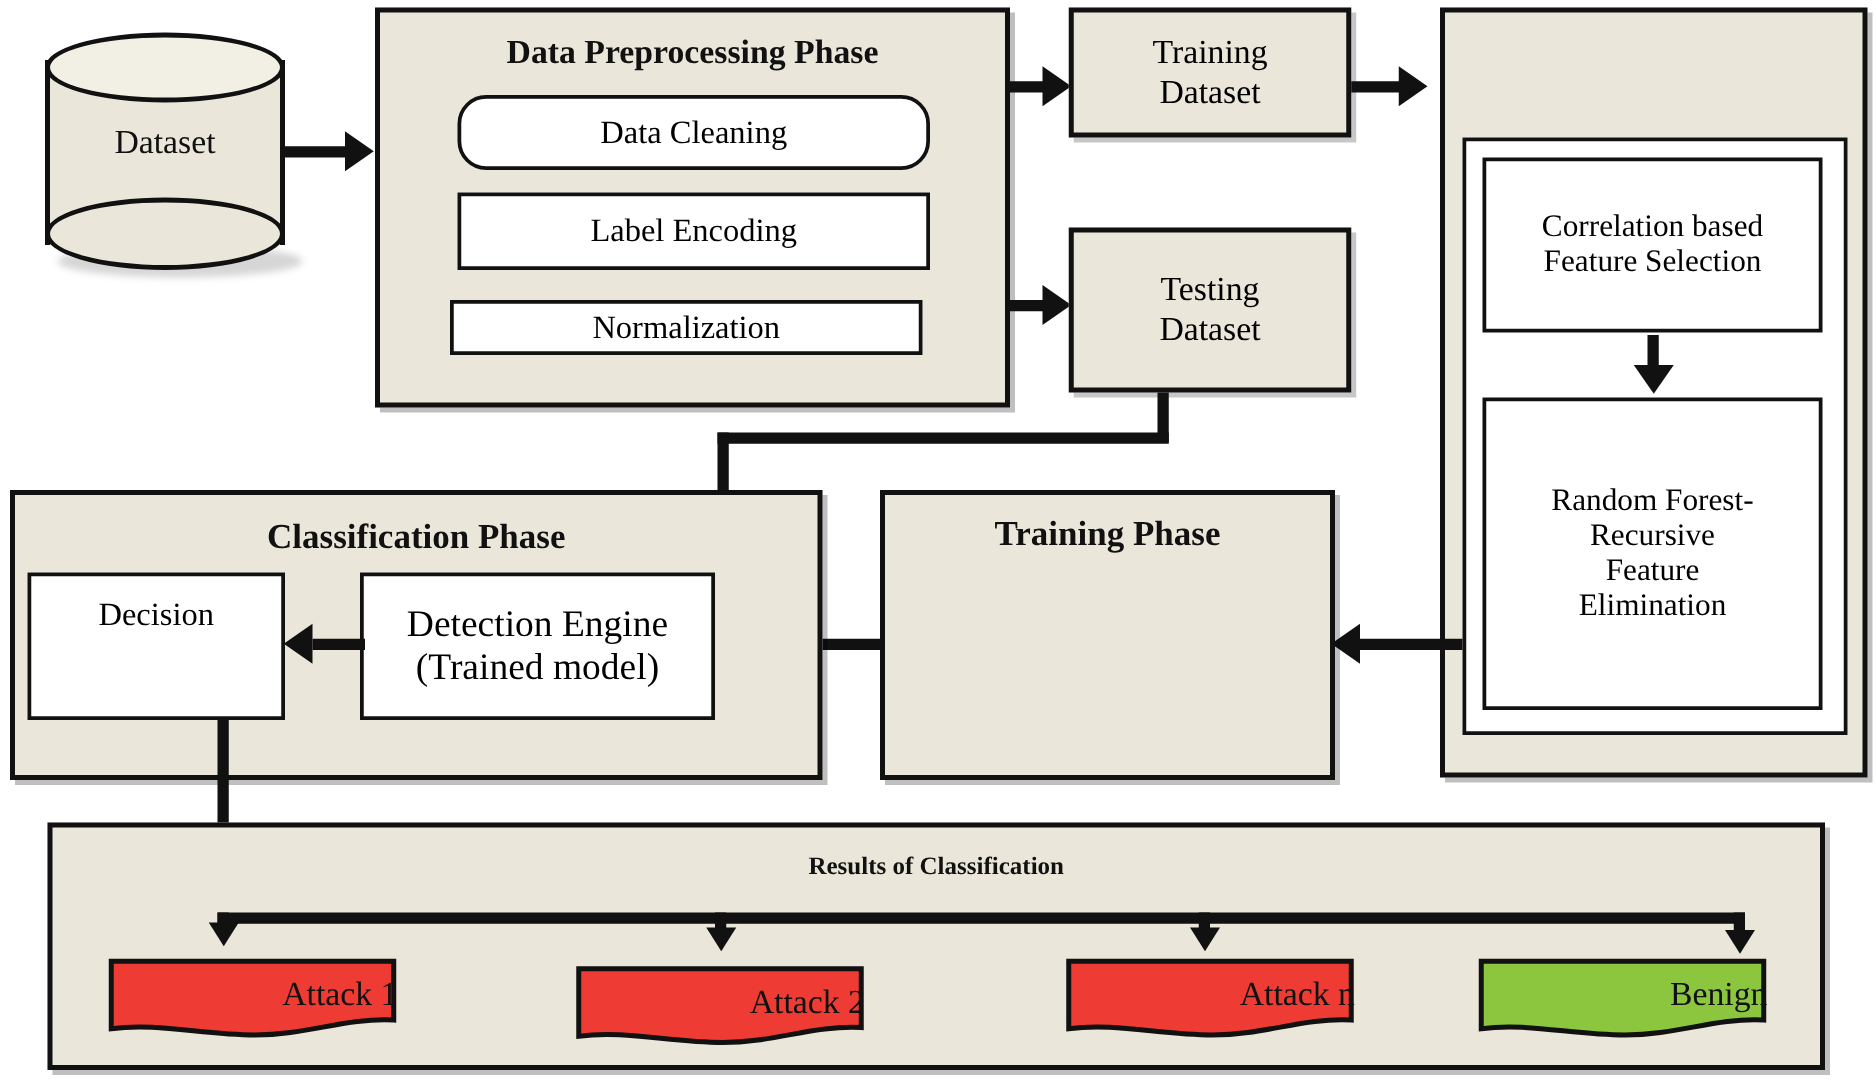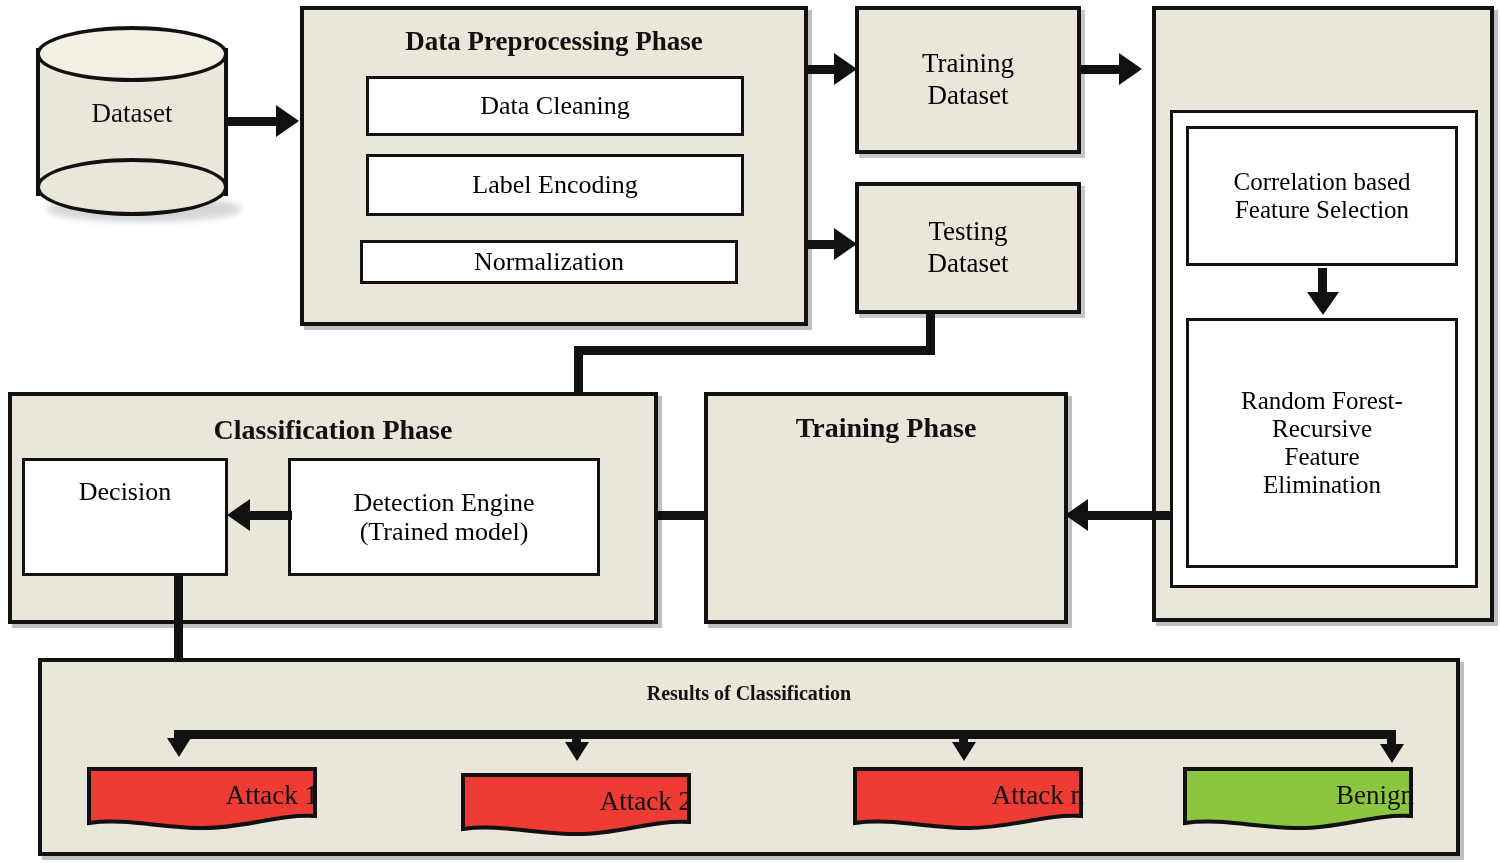--- a/index.html
+++ b/index.html
@@ -103,37 +103,37 @@
     <div class="top"></div>
     <div class="cyl-label">Dataset</div>
   </div>
 
   <div class="hline" style="left:228px;top:117px;width:50px;"></div>
   <div class="arrow-r" style="left:276px;top:105px;"></div>
 
   <div class="panel" style="left:300px;top:6px;width:508px;height:320px;"></div>
   <div class="title" style="left:300px;top:26px;width:508px;font-size:27px;">Data Preprocessing Phase</div>
 
-  <div class="wbox" style="left:366px;top:76px;width:378px;height:60px;font-size:26px;">
+  <div class="wbox" style="left:366px;top:76px;width:378px;height:60px;font-size:26px;border-radius:23px;">
     <span>Data Cleaning</span>
   </div>
   <div class="wbox" style="left:366px;top:154px;width:378px;height:62px;font-size:26px;">
     <span>Label Encoding</span>
   </div>
   <div class="wbox" style="left:360px;top:240px;width:378px;height:44px;font-size:26px;">
     <span>Normalization</span>
   </div>
 
   <div class="hline" style="left:806px;top:65px;width:36px;"></div>
   <div class="arrow-r" style="left:834px;top:53px;"></div>
 
   <div class="hline" style="left:806px;top:240px;width:36px;"></div>
   <div class="arrow-r" style="left:834px;top:228px;"></div>
 
-  <div class="beige-box" style="left:855px;top:6px;width:226px;height:148px;font-size:27px;flex-direction:column;">
+  <div class="beige-box" style="left:855px;top:6px;width:226px;height:104px;font-size:27px;flex-direction:column;">
     <span>Training</span>
     <span>Dataset</span>
   </div>
 
   <div class="hline" style="left:1081px;top:65px;width:42px;"></div>
   <div class="arrow-r" style="left:1119px;top:53px;"></div>
 
   <div class="beige-box" style="left:855px;top:182px;width:226px;height:132px;font-size:27px;flex-direction:column;">
     <span>Testing</span>
     <span>Dataset</span>
@@ -168,21 +168,21 @@
   <div class="hline" style="left:622px;top:511px;width:84px;"></div>
   <div class="arrow-l" style="left:599px;top:499px;"></div>
 
   <div class="panel" style="left:8px;top:392px;width:650px;height:232px;"></div>
   <div class="title" style="left:8px;top:414px;width:650px;font-size:28px;">Classification Phase</div>
 
   <div class="wbox" style="left:22px;top:458px;width:206px;height:118px;font-size:26px;align-items:flex-start;padding-top:16px;">
     <span>Decision</span>
   </div>
 
-  <div class="wbox" style="left:288px;top:458px;width:312px;height:118px;font-size:26px;padding:0 18px;">
+  <div class="wbox" style="left:288px;top:458px;width:284px;height:118px;font-size:30px;padding:0 18px;">
     <span>Detection Engine (Trained model)</span>
   </div>
 
   <div class="hline" style="left:250px;top:511px;width:42px;"></div>
   <div class="arrow-l" style="left:227px;top:499px;"></div>
 
   <div class="vline" style="left:174px;top:576px;height:154px;"></div>
   <div class="arrow-d" style="left:163px;top:712px;"></div>
 
   <div class="panel" style="left:38px;top:658px;width:1422px;height:198px;"></div>

